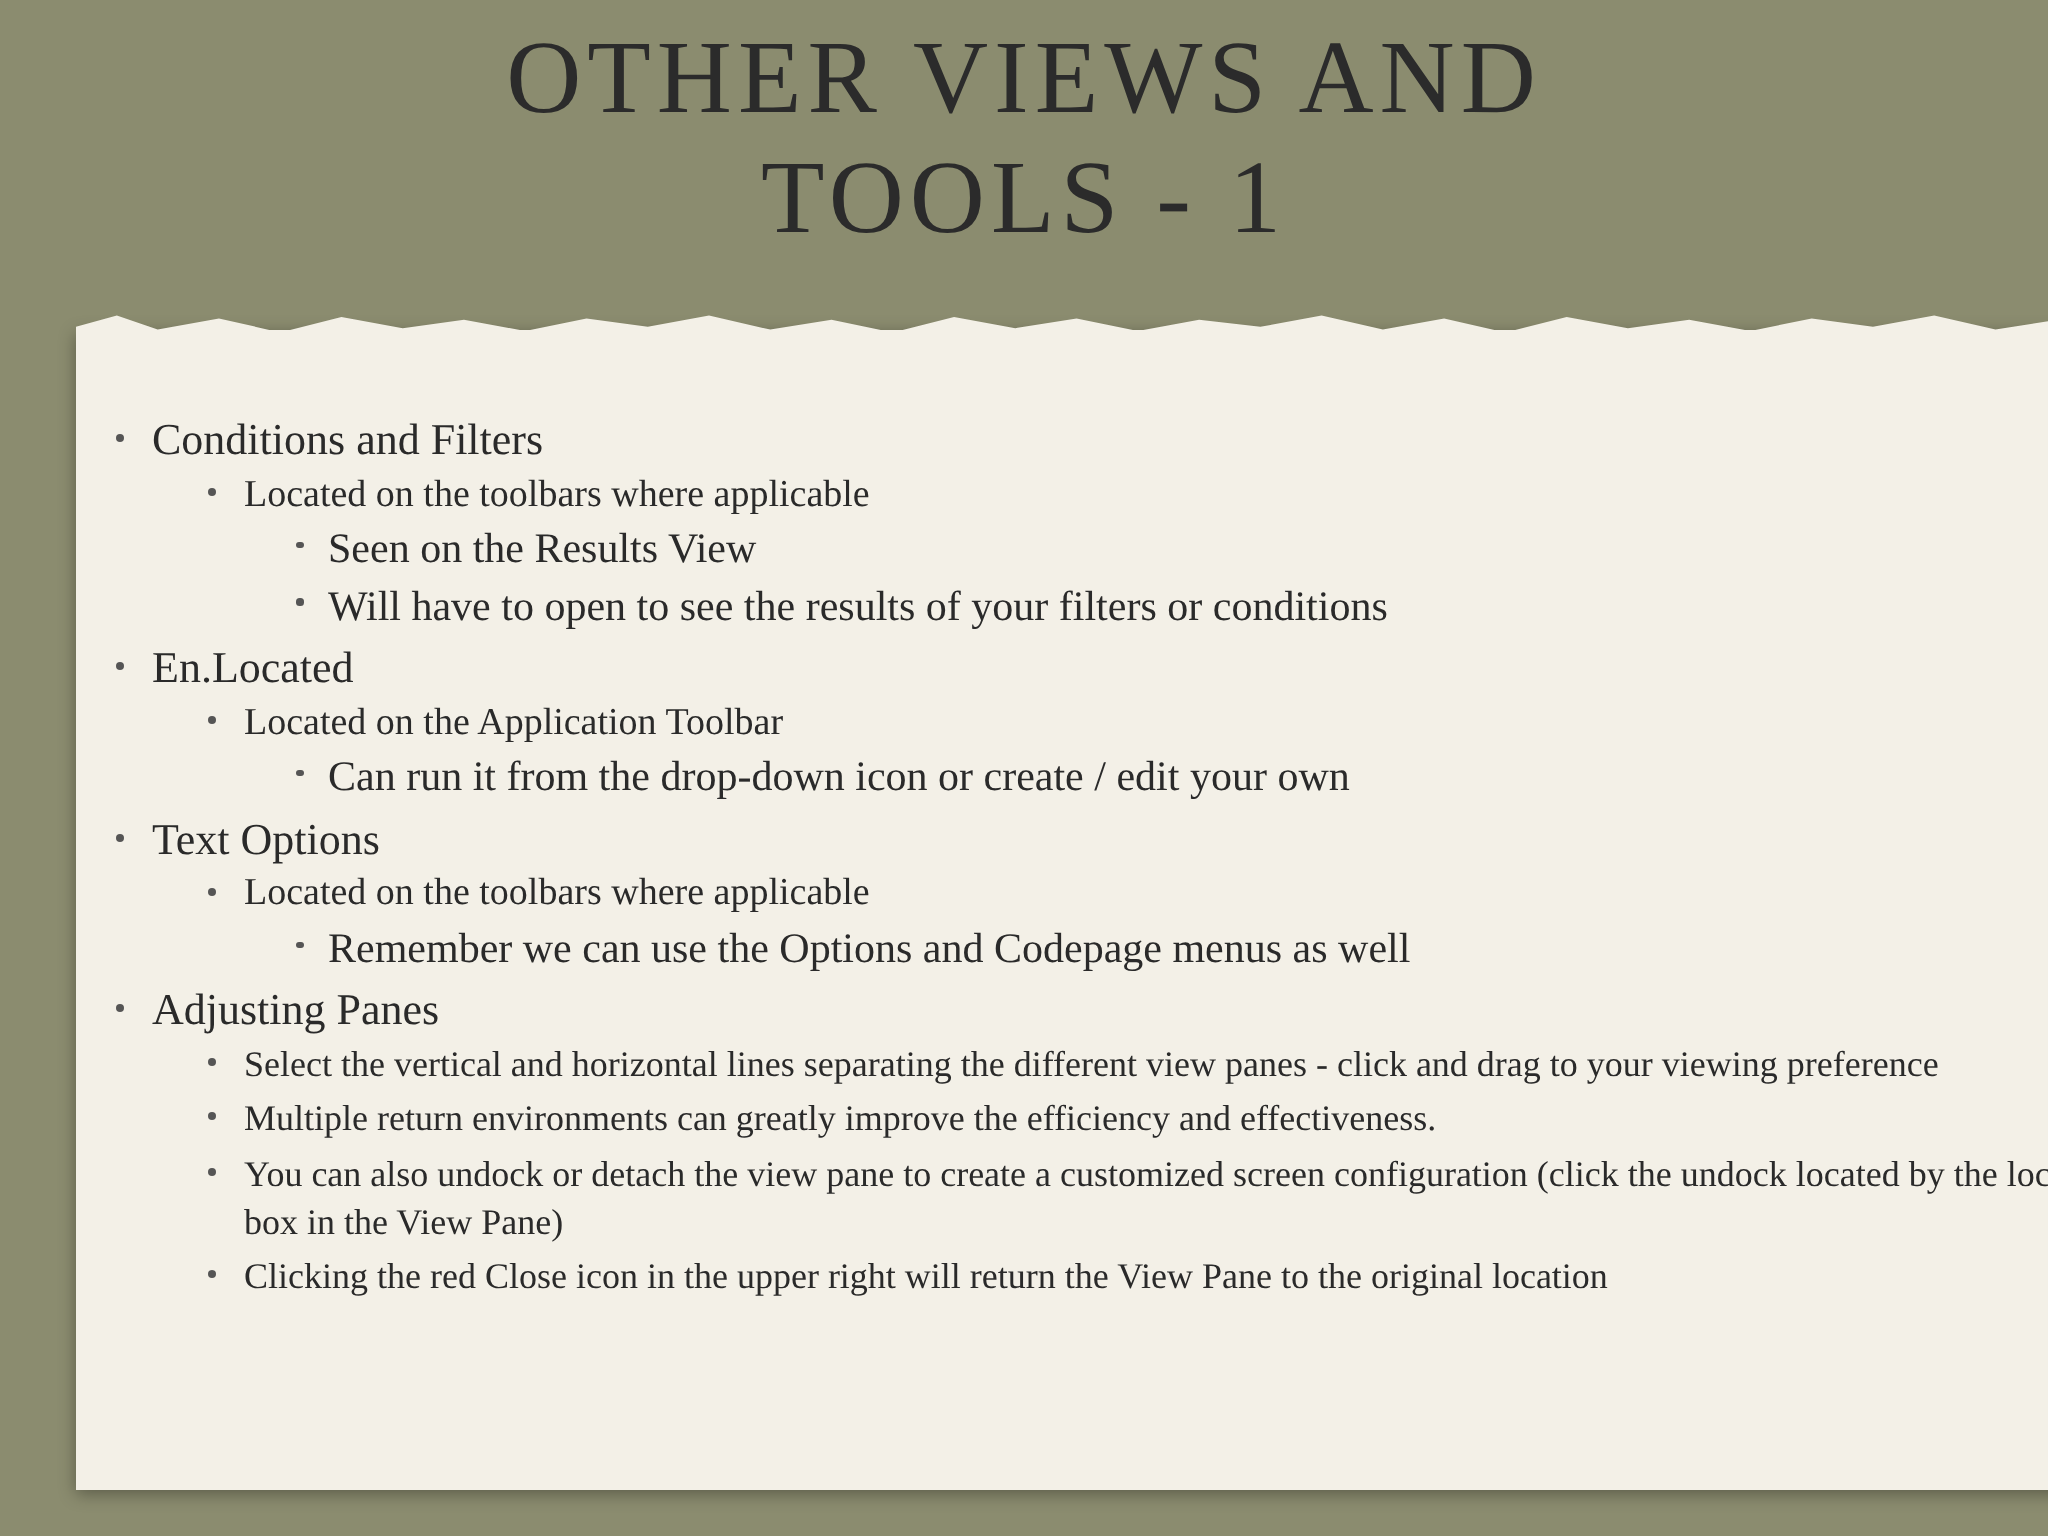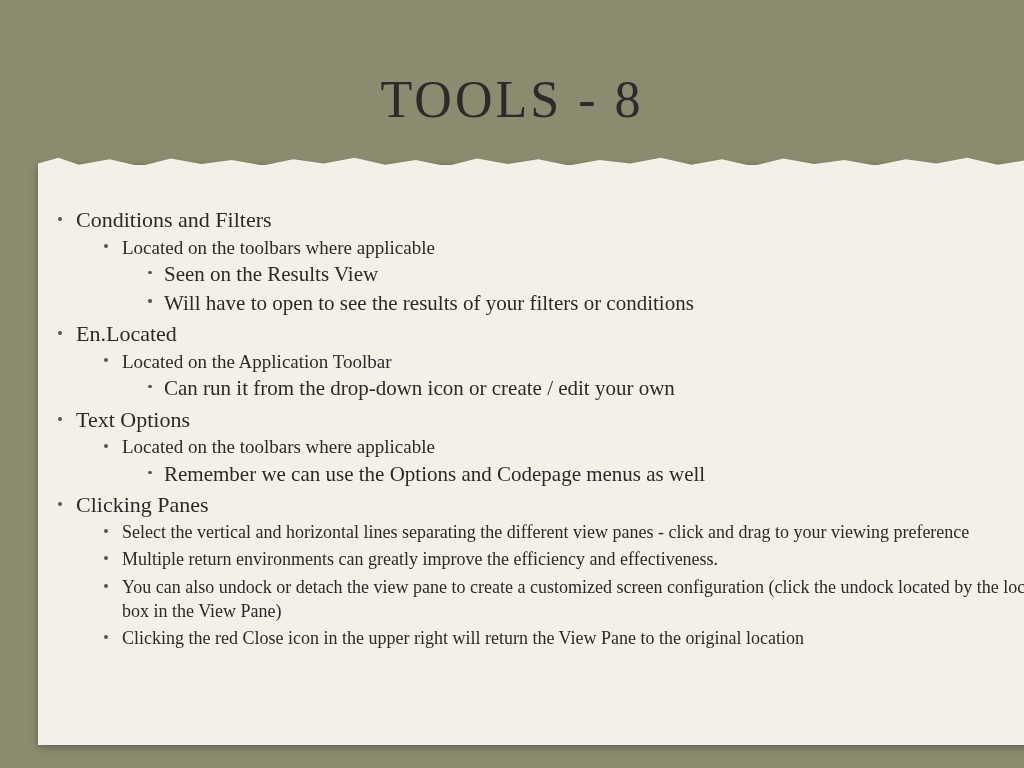--- a/index.html
+++ b/index.html
@@ -102,22 +102,22 @@
     font-size: 18px;
     line-height: 1.35;
     padding-left: 28px;
     margin-bottom: 3px;
   }
 </style>
 </head>
 <body>
 
 <div class="title">
-  <br>
-  <span>TOOLS - 8</span>
+  <span>OTHER VIEWS AND</span><br>
+  <span>TOOLS - 1</span>
 </div>
 
 <div class="paper">
   <div class="content">
     <ul class="lvl1">
 
       <li>
         <span>Conditions and Filters</span>
         <ul class="lvl2">
           <li>
@@ -148,21 +148,21 @@
           <li>
             <span>Located on the toolbars where applicable</span>
             <ul class="lvl3">
               <li><span>Remember we can use the Options and Codepage menus as well</span></li>
             </ul>
           </li>
         </ul>
       </li>
 
       <li>
-        <span>Clicking Panes</span>
+        <span>Adjusting Panes</span>
         <ul class="lvl2 lvl2-wide">
           <li><span>Select the vertical and horizontal lines separating the different view panes - click and drag to your viewing preference</span></li>
           <li><span>Multiple return environments can greatly improve the efficiency and effectiveness.</span></li>
           <li><span>You can also undock or detach the view pane to create a customized screen configuration (click the undock located by the lock box in the View Pane)</span></li>
           <li><span>Clicking the red Close icon in the upper right will return the View Pane to the original location</span></li>
         </ul>
       </li>
 
     </ul>
   </div>

